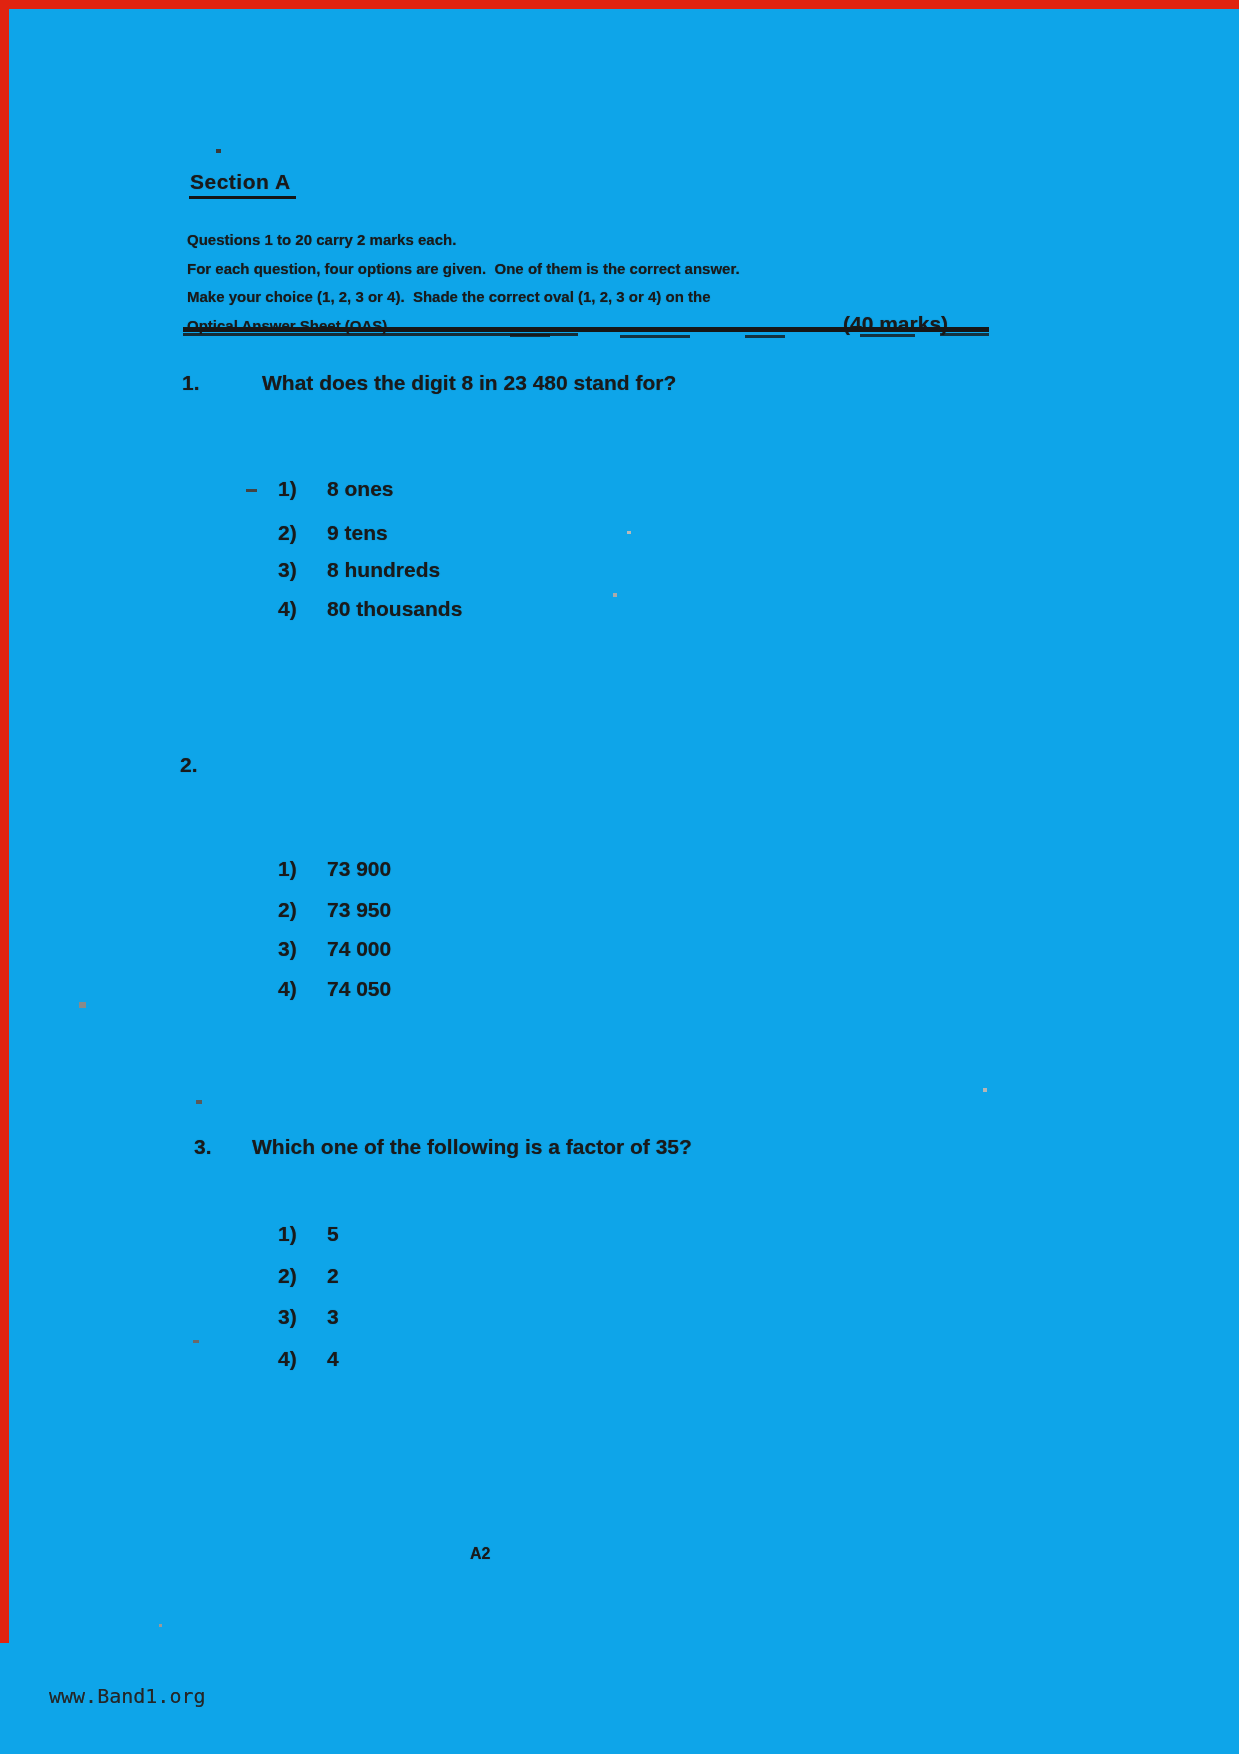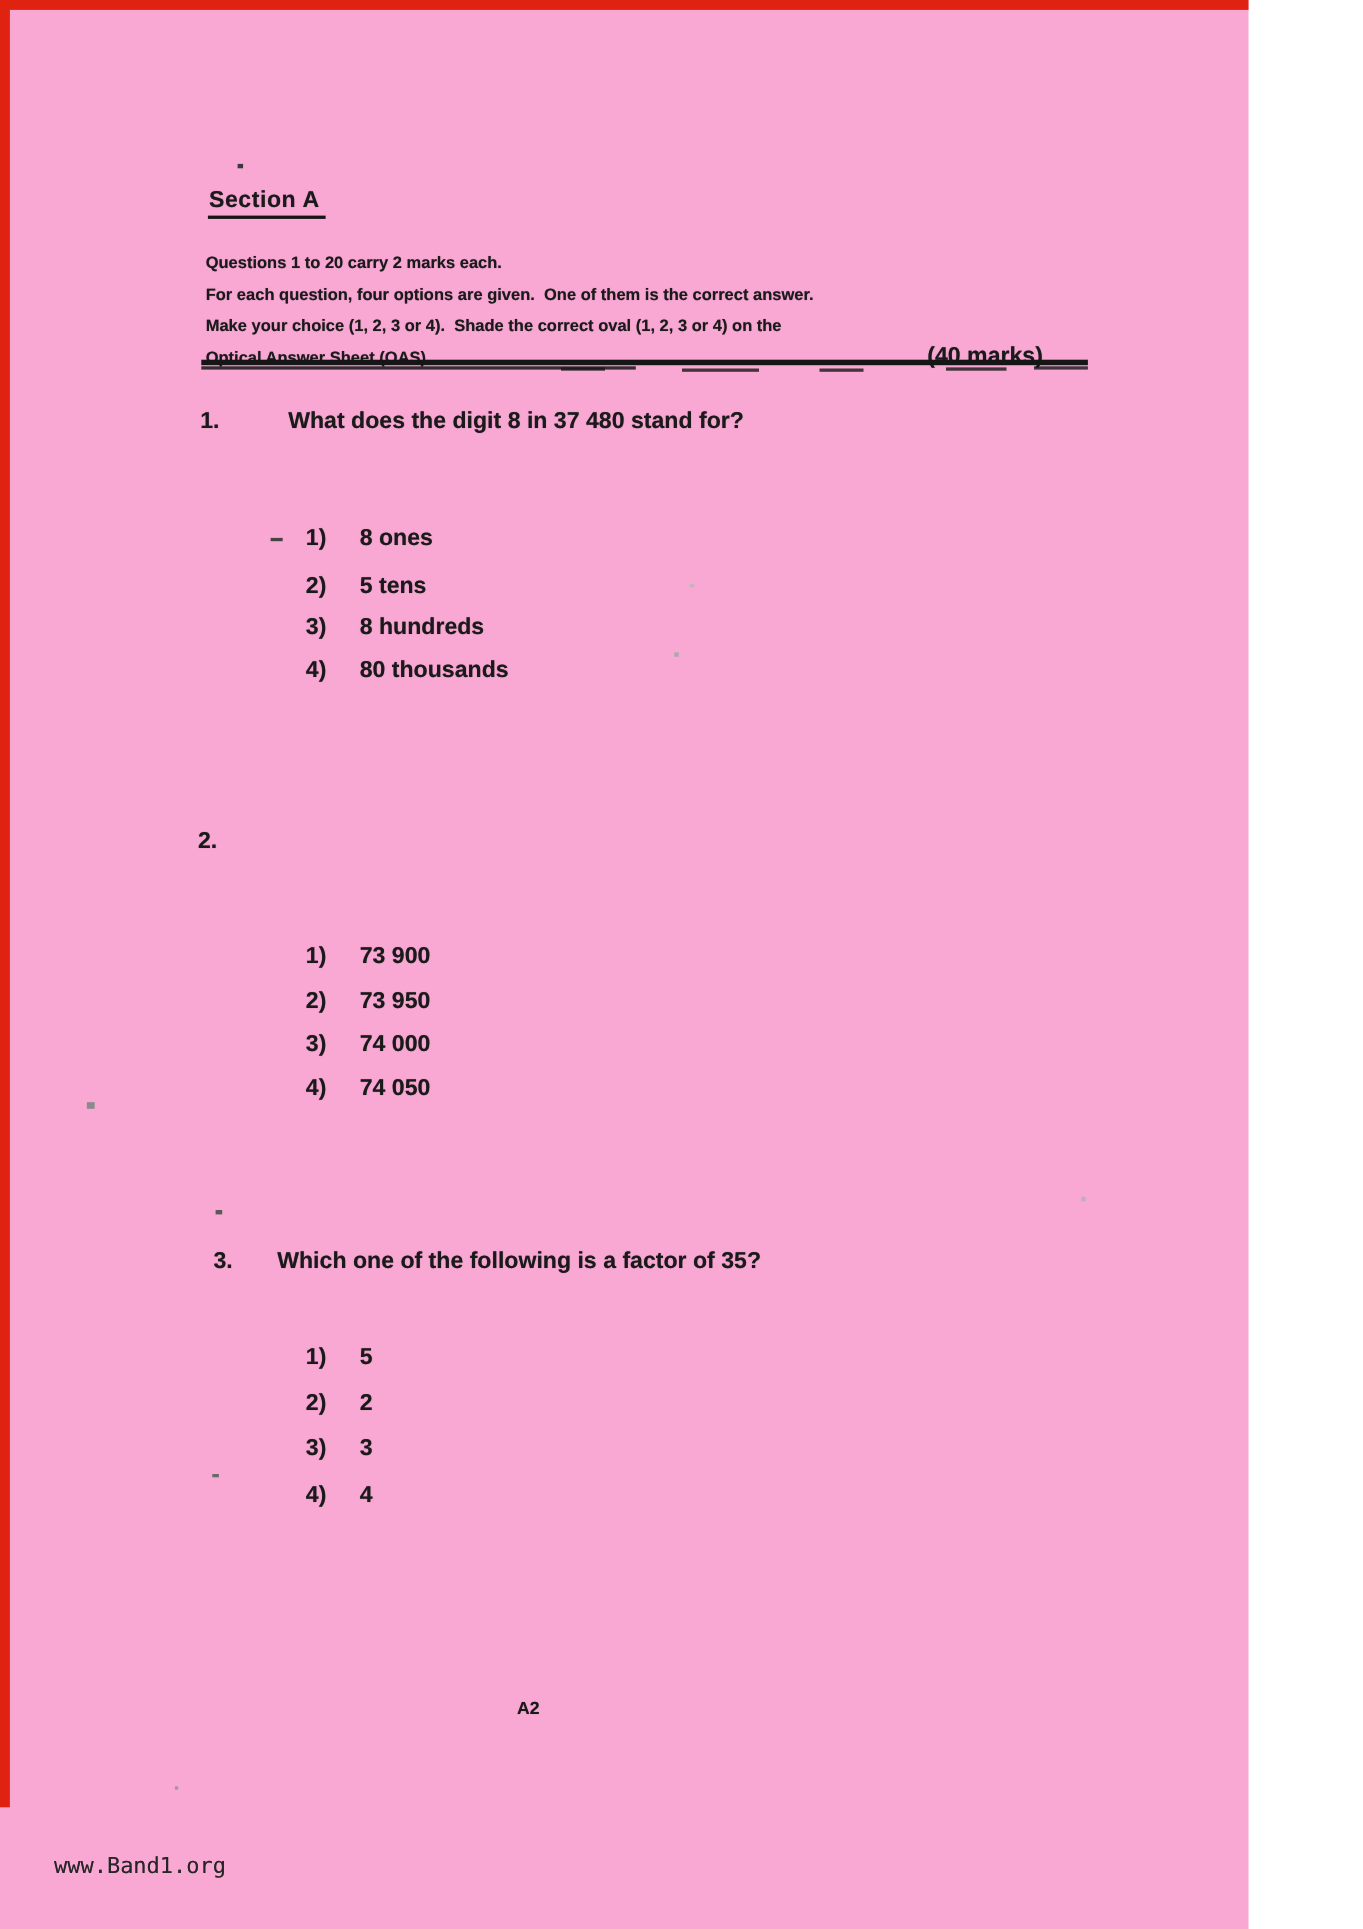--- a/index.html
+++ b/index.html
@@ -1,17 +1,17 @@
 <!DOCTYPE html>
 <html><head>
 <meta charset="utf-8">
 <style>
   html,body{margin:0;padding:0;background:#ffffff;}
   .page{
-    position:relative;width:1135px;height:1754px;background:#f9a8d4;overflow:hidden;
+    position:relative;width:1239px;height:1754px;background:#0ea5e9;overflow:hidden;
     font-family:"Liberation Sans",sans-serif;color:#1a1a1a;
   }
   .scan-text{ text-shadow:0 0 0.8px rgba(15,15,15,0.55); font-weight:600; }
   .edge{ position:absolute; background:#e02310; }
   .edge-top{ left:0; top:0; width:1239px; height:9px; }
   .edge-left{ left:0; top:0; width:9px; height:1643px; }
 
   .heading{
     position:absolute; left:189px; top:170px;
     font-size:21px; font-weight:700; letter-spacing:0.5px;
@@ -61,30 +61,30 @@
   <div class="rule" style="left:183px;top:327px;width:806px;height:5px;"></div>
   <div class="rule" style="left:183px;top:333px;width:395px;height:3px;opacity:.85;"></div>
   <div class="rule" style="left:510px;top:334px;width:40px;height:3px;opacity:.8;"></div>
   <div class="rule" style="left:620px;top:335px;width:70px;height:3px;opacity:.8;"></div>
   <div class="rule" style="left:745px;top:335px;width:40px;height:3px;opacity:.8;"></div>
   <div class="rule" style="left:860px;top:334px;width:55px;height:3px;opacity:.8;"></div>
   <div class="rule" style="left:940px;top:333px;width:49px;height:3px;opacity:.8;"></div>
 
   <div class="q scan-text" style="top:371px;">
     <span class="qnum" style="left:182px;">1.</span>
-    <span class="qtext" style="left:262px;">What does the digit 8 in 37 480 stand for?</span>
+    <span class="qtext" style="left:262px;">What does the digit 8 in 23 480 stand for?</span>
   </div>
   <div class="rule" style="left:246px;top:489px;width:11px;height:3px;background:#444;"></div>
   <div class="opt scan-text" style="top:477px;">
     <span class="om">1)</span>
     <span class="ol">8 ones</span>
   </div>
   <div class="opt scan-text" style="top:521px;">
     <span class="om">2)</span>
-    <span class="ol">5 tens</span>
+    <span class="ol">9 tens</span>
   </div>
   <div class="opt scan-text" style="top:558px;">
     <span class="om">3)</span>
     <span class="ol">8 hundreds</span>
   </div>
   <div class="opt scan-text" style="top:597px;">
     <span class="om">4)</span>
     <span class="ol">80 thousands</span>
   </div>
 

